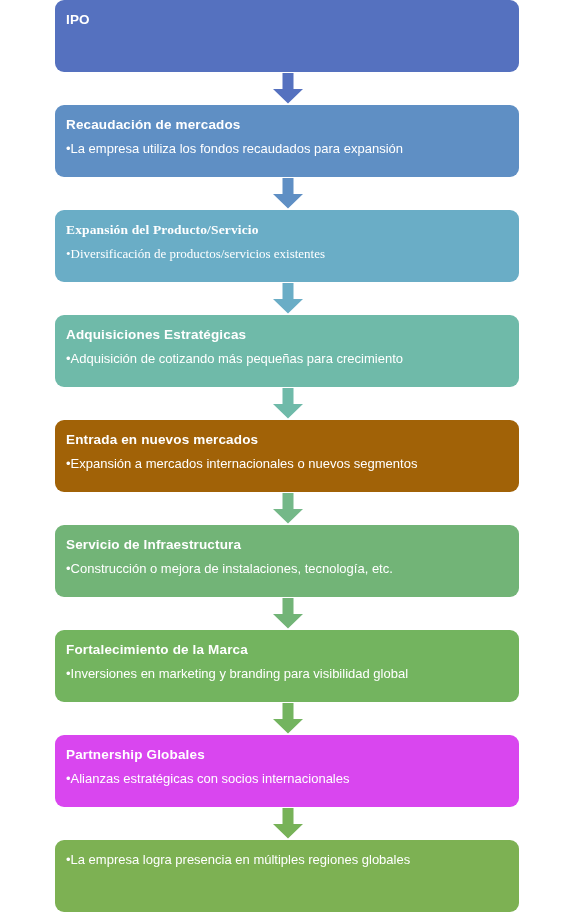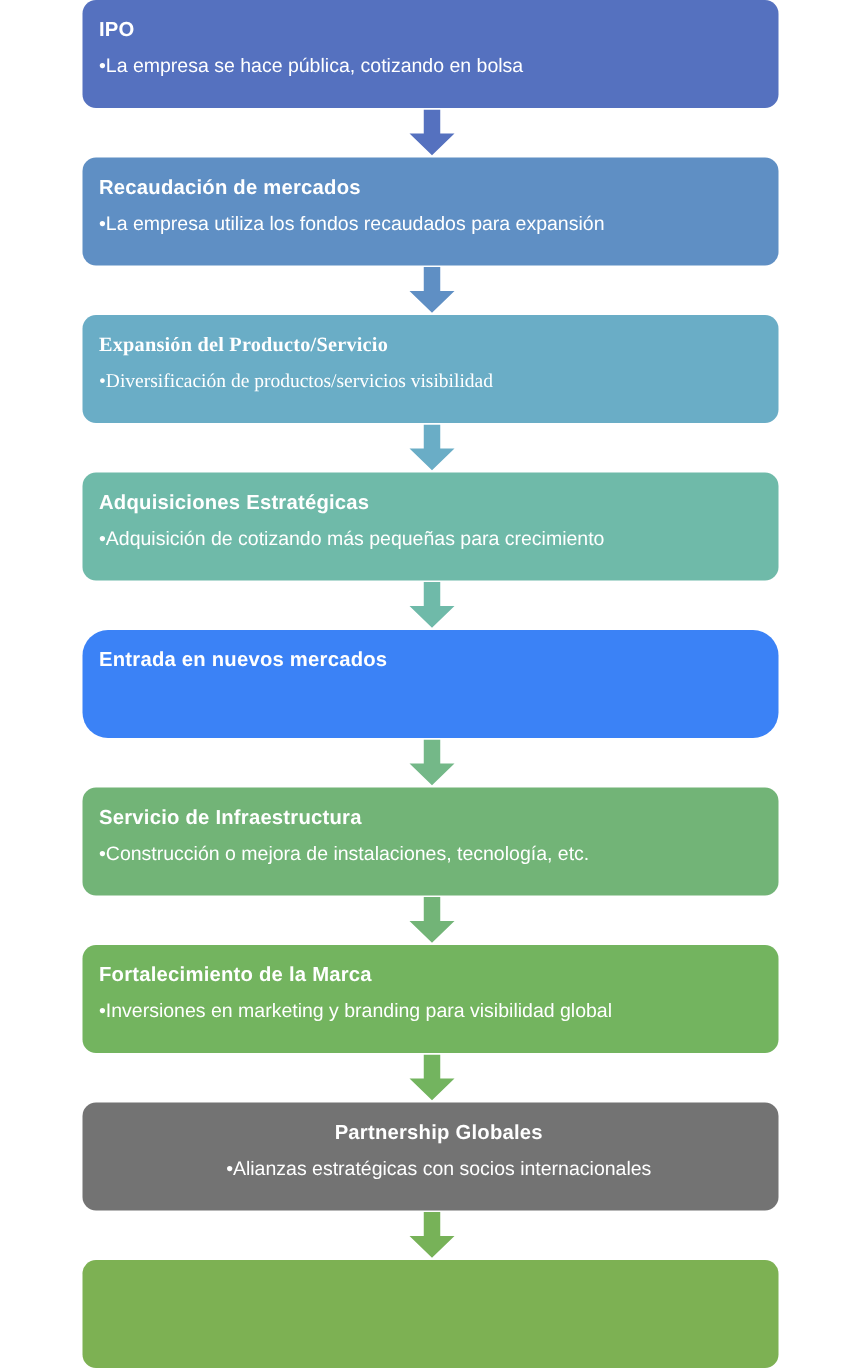--- a/index.html
+++ b/index.html
@@ -69,21 +69,20 @@
     height: 78px;
   }
 </style>
 </head>
 <body>
 
 <div id="flowchart">
     <div class="stage-row">
       <div class="stage-box" style="background: rgb(85, 113, 191);">
         <div class="stage-title">IPO</div>
-        <div class="stage-desc">•La empresa se hace pública, cotizando en bolsa</div>
       </div>
       <div class="connector">
         <svg class="arrow-icon" viewBox="0 0 36 31">
           <path d="M12.5 0 H23.5 V16 H33 L18 30.5 L3 16 H12.5 Z" fill="#5571bf"></path>
         </svg>
       </div>
     </div>
     <div class="stage-row">
       <div class="stage-box" style="background: rgb(95, 143, 196);">
         <div class="stage-title">Recaudación de mercados</div>
@@ -91,42 +90,43 @@
       </div>
       <div class="connector">
         <svg class="arrow-icon" viewBox="0 0 36 31">
           <path d="M12.5 0 H23.5 V16 H33 L18 30.5 L3 16 H12.5 Z" fill="#5f8fc4"></path>
         </svg>
       </div>
     </div>
     <div class="stage-row">
       <div class="stage-box" style="background: rgb(106, 173, 198); font-family: Liberation Serif, serif;">
         <div class="stage-title">Expansión del Producto/Servicio</div>
-        <div class="stage-desc">•Diversificación de productos/servicios  visibilidad</div>
+        <div class="stage-desc">•Diversificación de productos/servicios  existentes</div>
       </div>
       <div class="connector">
         <svg class="arrow-icon" viewBox="0 0 36 31">
           <path d="M12.5 0 H23.5 V16 H33 L18 30.5 L3 16 H12.5 Z" fill="#6aadc6"></path>
         </svg>
       </div>
     </div>
     <div class="stage-row">
       <div class="stage-box" style="background: rgb(111, 186, 169);">
         <div class="stage-title">Adquisiciones Estratégicas</div>
         <div class="stage-desc">•Adquisición de cotizando más pequeñas para crecimiento</div>
       </div>
       <div class="connector">
         <svg class="arrow-icon" viewBox="0 0 36 31">
           <path d="M12.5 0 H23.5 V16 H33 L18 30.5 L3 16 H12.5 Z" fill="#6fbaa9"></path>
         </svg>
       </div>
     </div>
     <div class="stage-row">
-      <div class="stage-box" style="background: #3b82f6; border-radius: 17px;">
+      <div class="stage-box" style="background: #a16207;">
         <div class="stage-title">Entrada en nuevos mercados</div>
+        <div class="stage-desc">•Expansión a mercados internacionales o nuevos segmentos</div>
       </div>
       <div class="connector">
         <svg class="arrow-icon" viewBox="0 0 36 31">
           <path d="M12.5 0 H23.5 V16 H33 L18 30.5 L3 16 H12.5 Z" fill="#74b888"></path>
         </svg>
       </div>
     </div>
     <div class="stage-row">
       <div class="stage-box" style="background: rgb(114, 180, 119);">
         <div class="stage-title">Servicio de Infraestructura</div>
@@ -143,27 +143,28 @@
         <div class="stage-title">Fortalecimiento de la Marca</div>
         <div class="stage-desc">•Inversiones en marketing y branding para visibilidad global</div>
       </div>
       <div class="connector">
         <svg class="arrow-icon" viewBox="0 0 36 31">
           <path d="M12.5 0 H23.5 V16 H33 L18 30.5 L3 16 H12.5 Z" fill="#73b45f"></path>
         </svg>
       </div>
     </div>
     <div class="stage-row">
-      <div class="stage-box" style="background: #737373; text-align: center;">
+      <div class="stage-box" style="background: #d946ef;">
         <div class="stage-title">Partnership Globales</div>
         <div class="stage-desc">•Alianzas estratégicas con socios internacionales</div>
       </div>
       <div class="connector">
         <svg class="arrow-icon" viewBox="0 0 36 31">
           <path d="M12.5 0 H23.5 V16 H33 L18 30.5 L3 16 H12.5 Z" fill="#77b258"></path>
         </svg>
       </div>
     </div>
     <div class="stage-row last-row">
       <div class="stage-box" style="background: rgb(125, 177, 83);">
+        <div class="stage-desc">•La empresa logra presencia en múltiples regiones globales</div>
       </div>
     </div>
   </div>
 
 </body></html>

